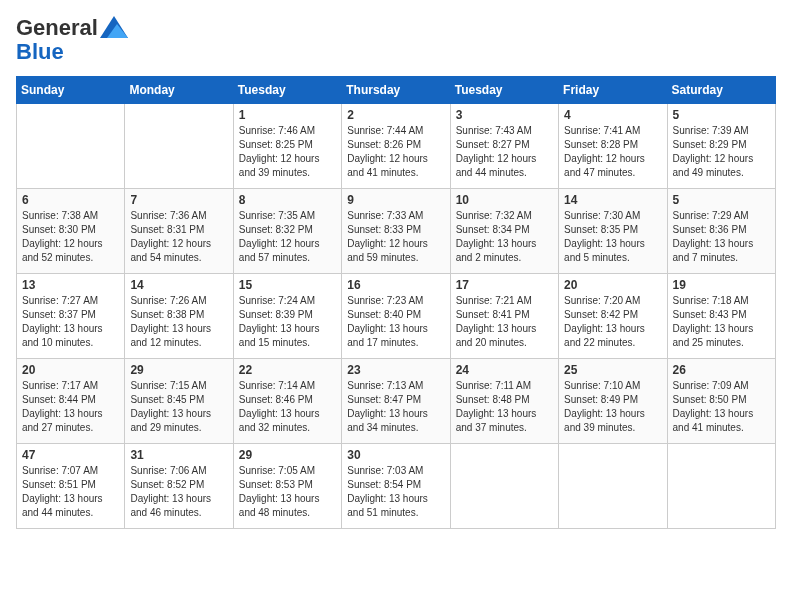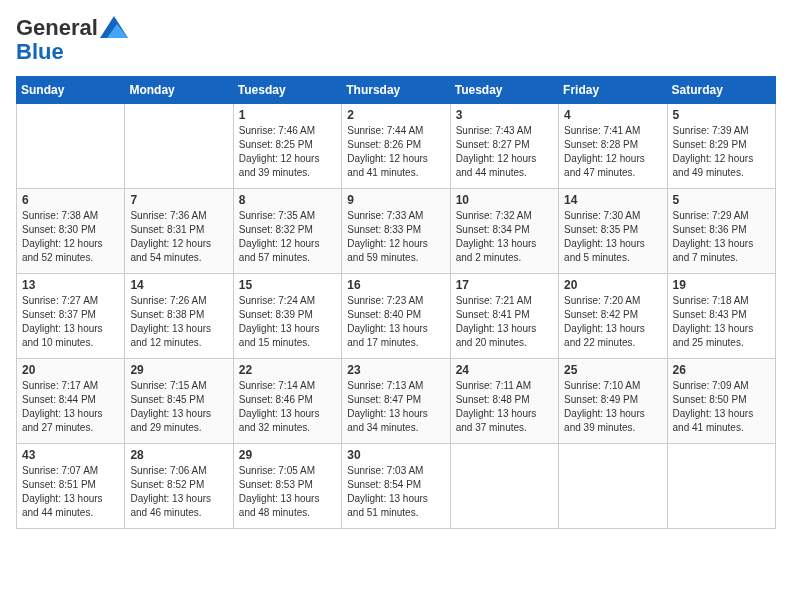--- a/index.html
+++ b/index.html
@@ -232,25 +232,25 @@
           <span class="day-number">25</span>
           <div class="day-info">Sunrise: 7:10 AM<br>Sunset: 8:49 PM<br>Daylight: 13 hours and 39 minutes.</div>
         </td>
         <td>
           <span class="day-number">26</span>
           <div class="day-info">Sunrise: 7:09 AM<br>Sunset: 8:50 PM<br>Daylight: 13 hours and 41 minutes.</div>
         </td>
       </tr>
       <tr>
         <td>
-          <span class="day-number">43</span>
+          <span class="day-number">47</span>
           <div class="day-info">Sunrise: 7:07 AM<br>Sunset: 8:51 PM<br>Daylight: 13 hours and 44 minutes.</div>
         </td>
         <td>
-          <span class="day-number">28</span>
+          <span class="day-number">31</span>
           <div class="day-info">Sunrise: 7:06 AM<br>Sunset: 8:52 PM<br>Daylight: 13 hours and 46 minutes.</div>
         </td>
         <td>
           <span class="day-number">29</span>
           <div class="day-info">Sunrise: 7:05 AM<br>Sunset: 8:53 PM<br>Daylight: 13 hours and 48 minutes.</div>
         </td>
         <td>
           <span class="day-number">30</span>
           <div class="day-info">Sunrise: 7:03 AM<br>Sunset: 8:54 PM<br>Daylight: 13 hours and 51 minutes.</div>
         </td>

